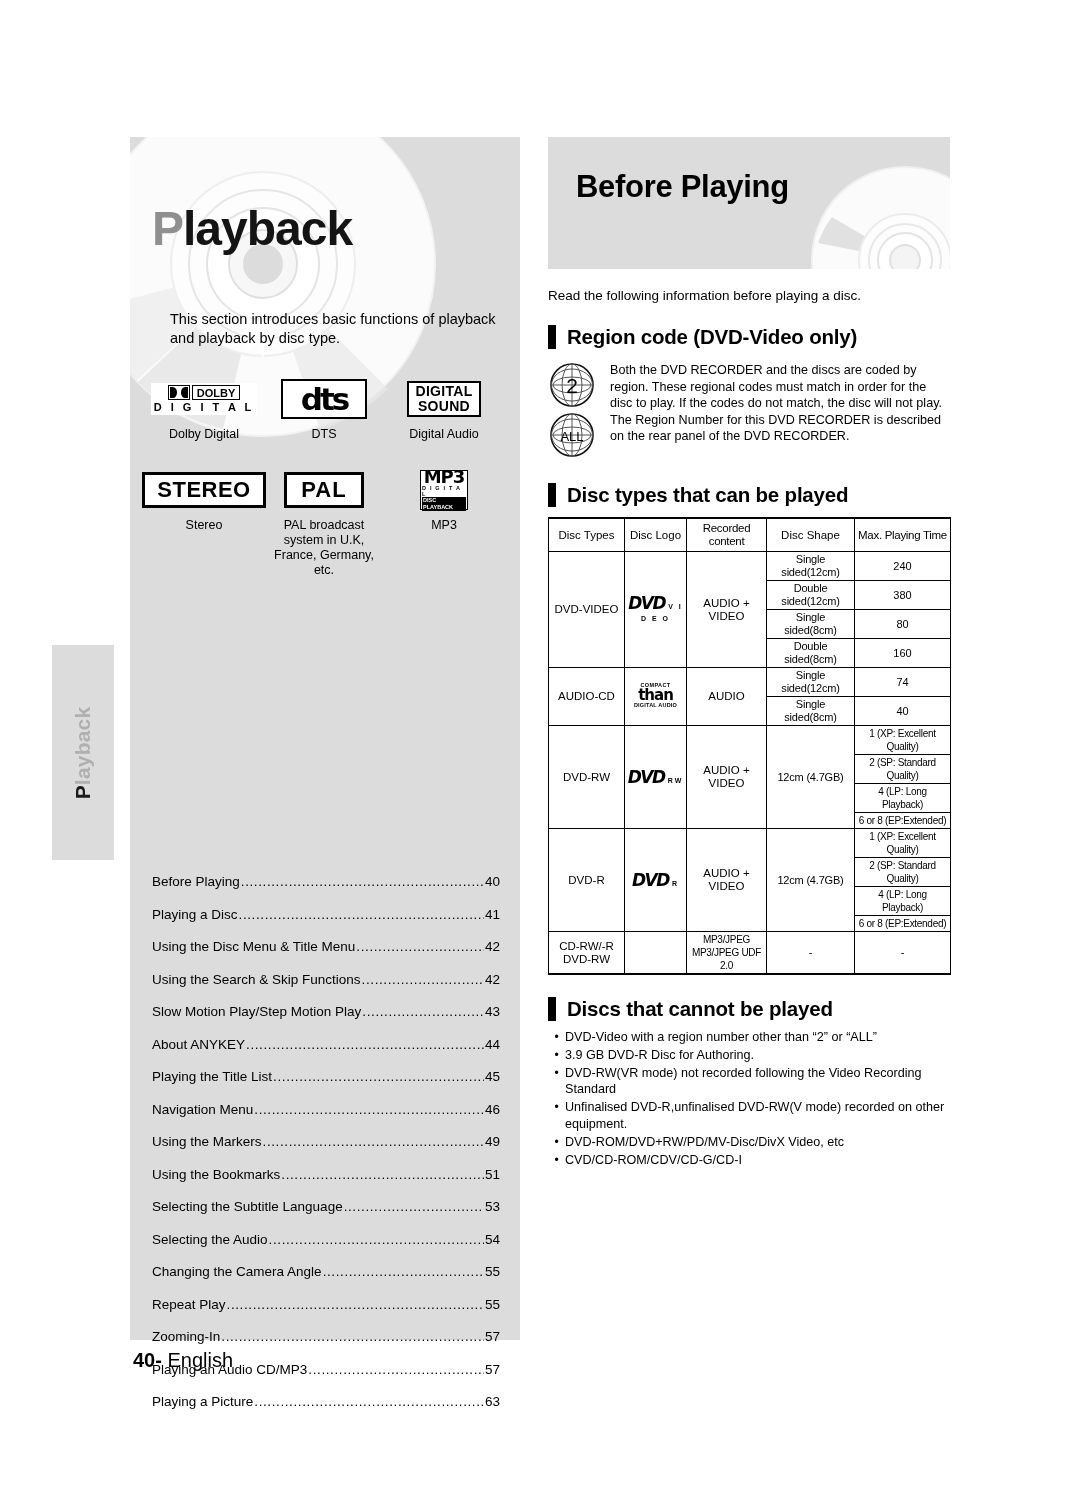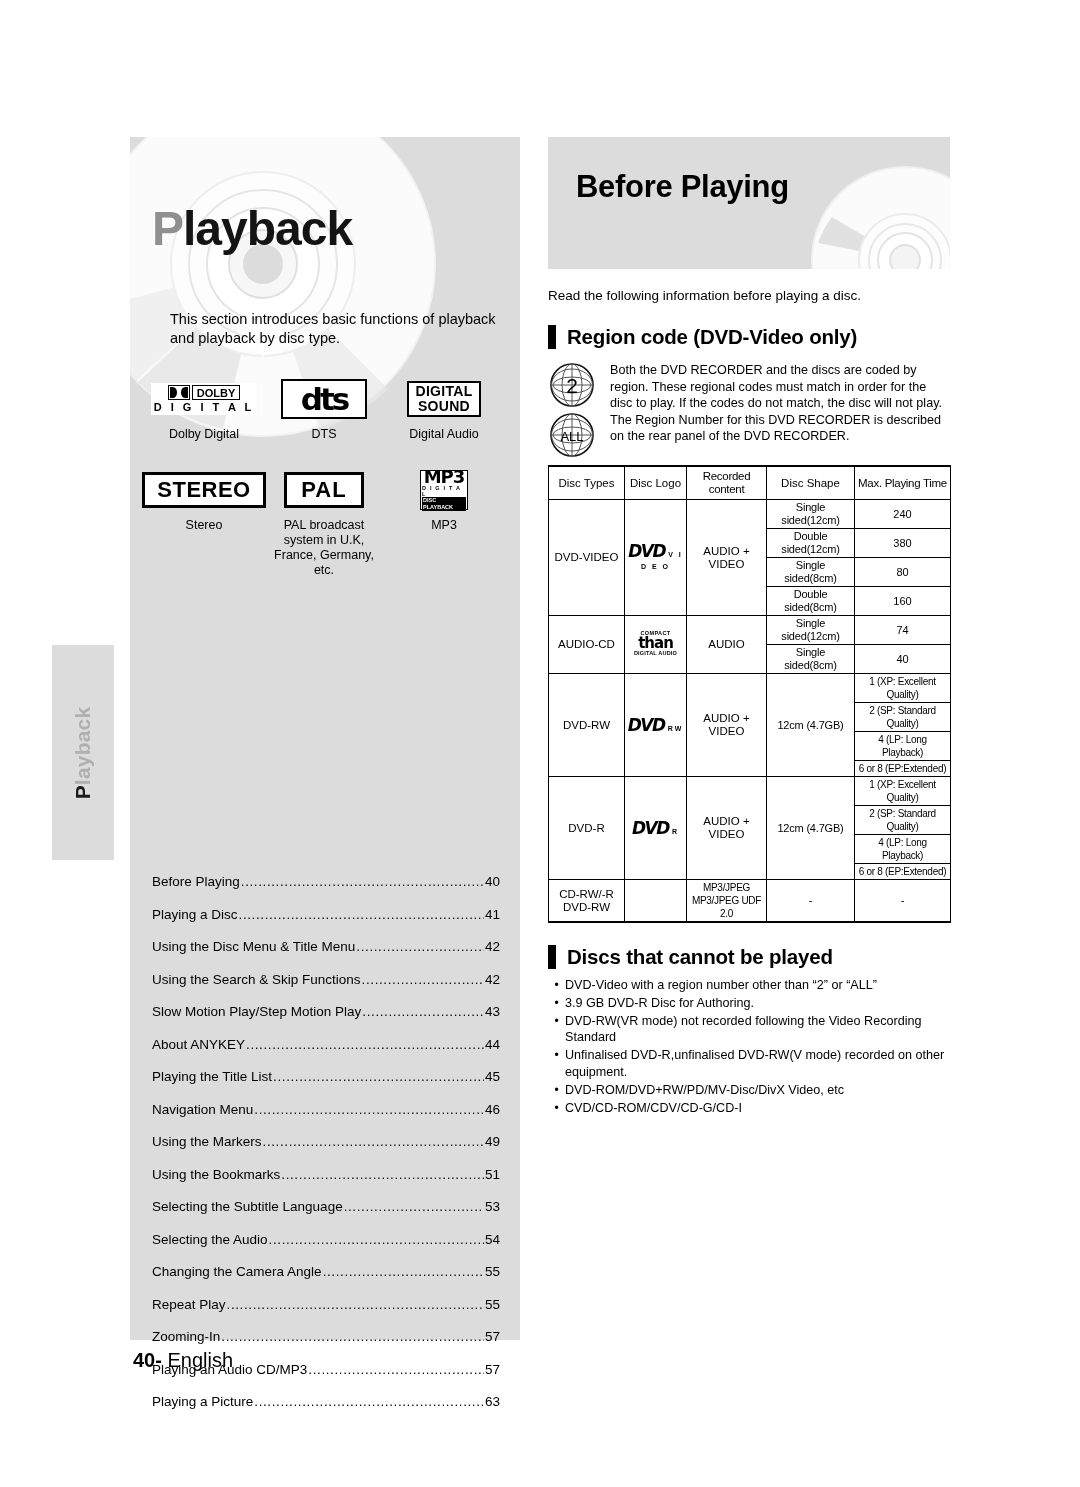--- a/index.html
+++ b/index.html
@@ -622,20 +622,24 @@
           <ellipse cx="24" cy="24" rx="20.5" ry="16" fill="none" stroke="#555" stroke-width="1"></ellipse>
           <line x1="24" y1="3" x2="24" y2="45" stroke="#555" stroke-width="1"></line>
           <line x1="3" y1="24" x2="45" y2="24" stroke="#555" stroke-width="1"></line>
           <text x="24" y="30" text-anchor="middle" font-family="Liberation Sans, sans-serif" font-size="13" fill="#000">ALL</text>
         </svg>
       </div>
     </div>
     <div id="region-text">Both the DVD RECORDER and the discs are coded by region. These regional codes must match in order for the disc to play. If the codes do not match, the disc will not play. The Region Number for this DVD RECORDER is described on the rear panel of the DVD RECORDER.</div>
   </div>
 
+  <div class="sec-head" style="margin-top:22px;">
+    <div class="sec-bar"></div>
+    <div class="sec-title">Disc types that can be played</div>
+  </div>
 
   <table id="disc-table">
     <colgroup>
       <col class="c-type">
         <col class="c-logo">
         <col class="c-rec">
         <col class="c-shape">
         <col class="c-time">
     </colgroup>
     <thead>

